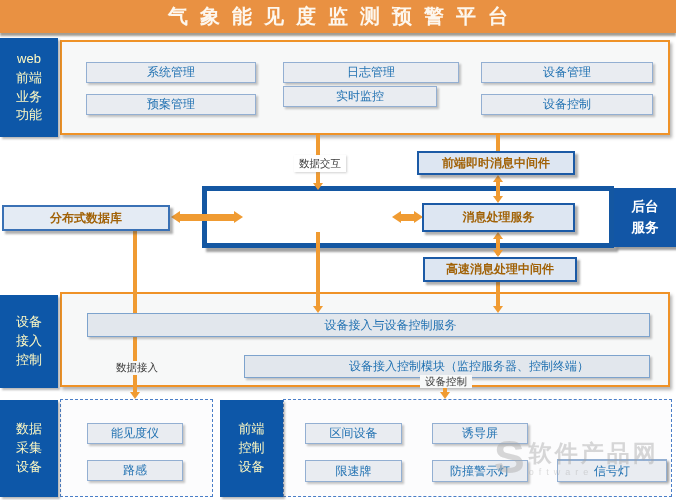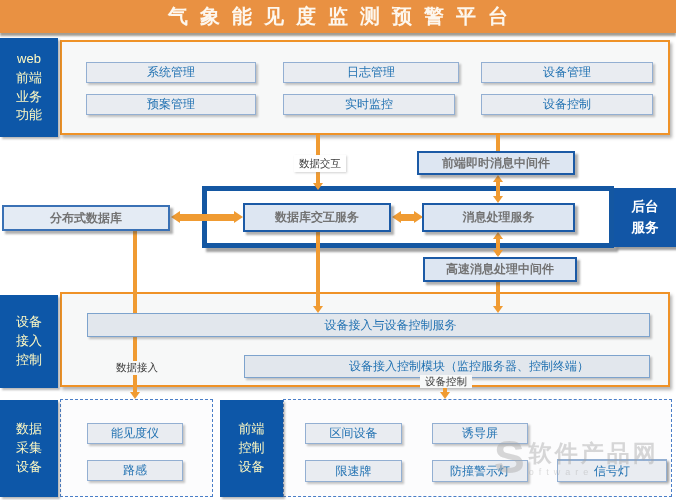--- a/index.html
+++ b/index.html
@@ -18,21 +18,21 @@
               justify-content:center;font-size:13px;line-height:1.45;z-index:4;
               box-shadow:2px 2px 2px rgba(80,80,80,.4);}
   .panel-orange{background:#f7f8f8;border:2px solid #ef9227;z-index:1;
                 box-shadow:2px 3px 3px rgba(90,90,90,.45);}
   .panel-dashed{background:#fcfcfd;border:1px dashed #4a7ec7;z-index:1;}
   .box{display:flex;align-items:center;justify-content:center;background:#e9ecf1;
        border:1px solid #93afd2;color:#2272b2;font-size:12px;z-index:4;
        box-shadow:2px 2px 2px rgba(110,110,110,.4);}
   .box-wide{background:#e2e7ed;border:1px solid #7da3cd;padding-left:44px;}
   .box-dark{display:flex;align-items:center;justify-content:center;background:#dde6f2;
-            border:2px solid #1b5aa6;color:#737373;font-size:12px;font-weight:bold;z-index:4;
+            border:2px solid #1b5aa6;color:#a16207;font-size:12px;font-weight:bold;z-index:4;
             box-shadow:3px 3px 2px rgba(80,80,80,.45);}
   .db-box{border:2px solid #3a71b5;background:#e4ebf4;}
   .container-blue{border:5px solid #1457a2;background:transparent;z-index:2;
                   box-shadow:4px 4px 2px rgba(70,70,70,.5);}
   .backend-label{background:#1256a6;color:#fff;display:flex;flex-direction:column;align-items:center;
                  justify-content:center;font-size:13.5px;font-weight:bold;line-height:1.5;z-index:4;
                  box-shadow:3px 3px 2px rgba(60,60,60,.5);}
 
   
   .vline{position:absolute;width:4px;background:#f09b32;z-index:3;}
@@ -70,41 +70,40 @@
     <span>web</span>
     <span>前端</span>
     <span>业务</span>
     <span>功能</span>
   </div>
   <div class="abs panel-orange" style="left:60px;top:40px;width:610px;height:95px;"></div>
   <div class="abs box" style="left:86px;top:62px;width:170px;height:21px;">系统管理</div>
   <div class="abs box" style="left:283px;top:62px;width:176px;height:21px;">日志管理</div>
   <div class="abs box" style="left:481px;top:62px;width:172px;height:21px;">设备管理</div>
   <div class="abs box" style="left:86px;top:94px;width:170px;height:21px;">预案管理</div>
-  <div class="abs box" style="left:283px;top:94px;width:172px;height:21px;">实时监控</div>
+  <div class="abs box" style="left:283px;top:86px;width:154px;height:21px;">实时监控</div>
   <div class="abs box" style="left:481px;top:94px;width:172px;height:21px;">设备控制</div>
 
   <div class="vline" style="left:316px;top:135px;height:50px;"></div>
   <div class="tri tri-down" style="left:313px;top:183px;"></div>
   <div class="conn-label mask-white" style="left:294px;top:155px;width:52px;height:17px;">数据交互</div>
 
   <div class="vline" style="left:496px;top:135px;height:17px;"></div>
   <div class="abs box-dark" style="left:417px;top:151px;width:158px;height:24px;">前端即时消息中间件</div>
 
   <div class="vline" style="left:496px;top:178px;height:22px;"></div>
   <div class="tri tri-up" style="left:493px;top:175px;"></div>
   <div class="tri tri-down" style="left:493px;top:196px;"></div>
 
   <div class="abs container-blue" style="left:202px;top:186px;width:412px;height:62px;"></div>
   <div class="abs backend-label" style="left:614px;top:188px;width:62px;height:59px;">
     <span>后台</span>
     <span>服务</span>
   </div>
   <div class="abs box-dark db-box" style="left:2px;top:205px;width:168px;height:26px;">分布式数据库</div>
-  <div class="abs box-dark" style="left:243px;top:203px;width:148px;height:29px;">数据库交互服务</div>
   <div class="abs box-dark" style="left:422px;top:203px;width:153px;height:29px;text-align:right;">消息处理服务</div>
 
   <div class="tri tri-left" style="left:171px;top:211px;"></div>
   <div class="hbar" style="left:179px;top:214px;width:56px;"></div>
   <div class="tri tri-right" style="left:234px;top:211px;"></div>
 
   <div class="tri tri-left" style="left:392px;top:211px;"></div>
   <div class="hbar" style="left:399px;top:214px;width:16px;"></div>
   <div class="tri tri-right" style="left:414px;top:211px;"></div>
 

